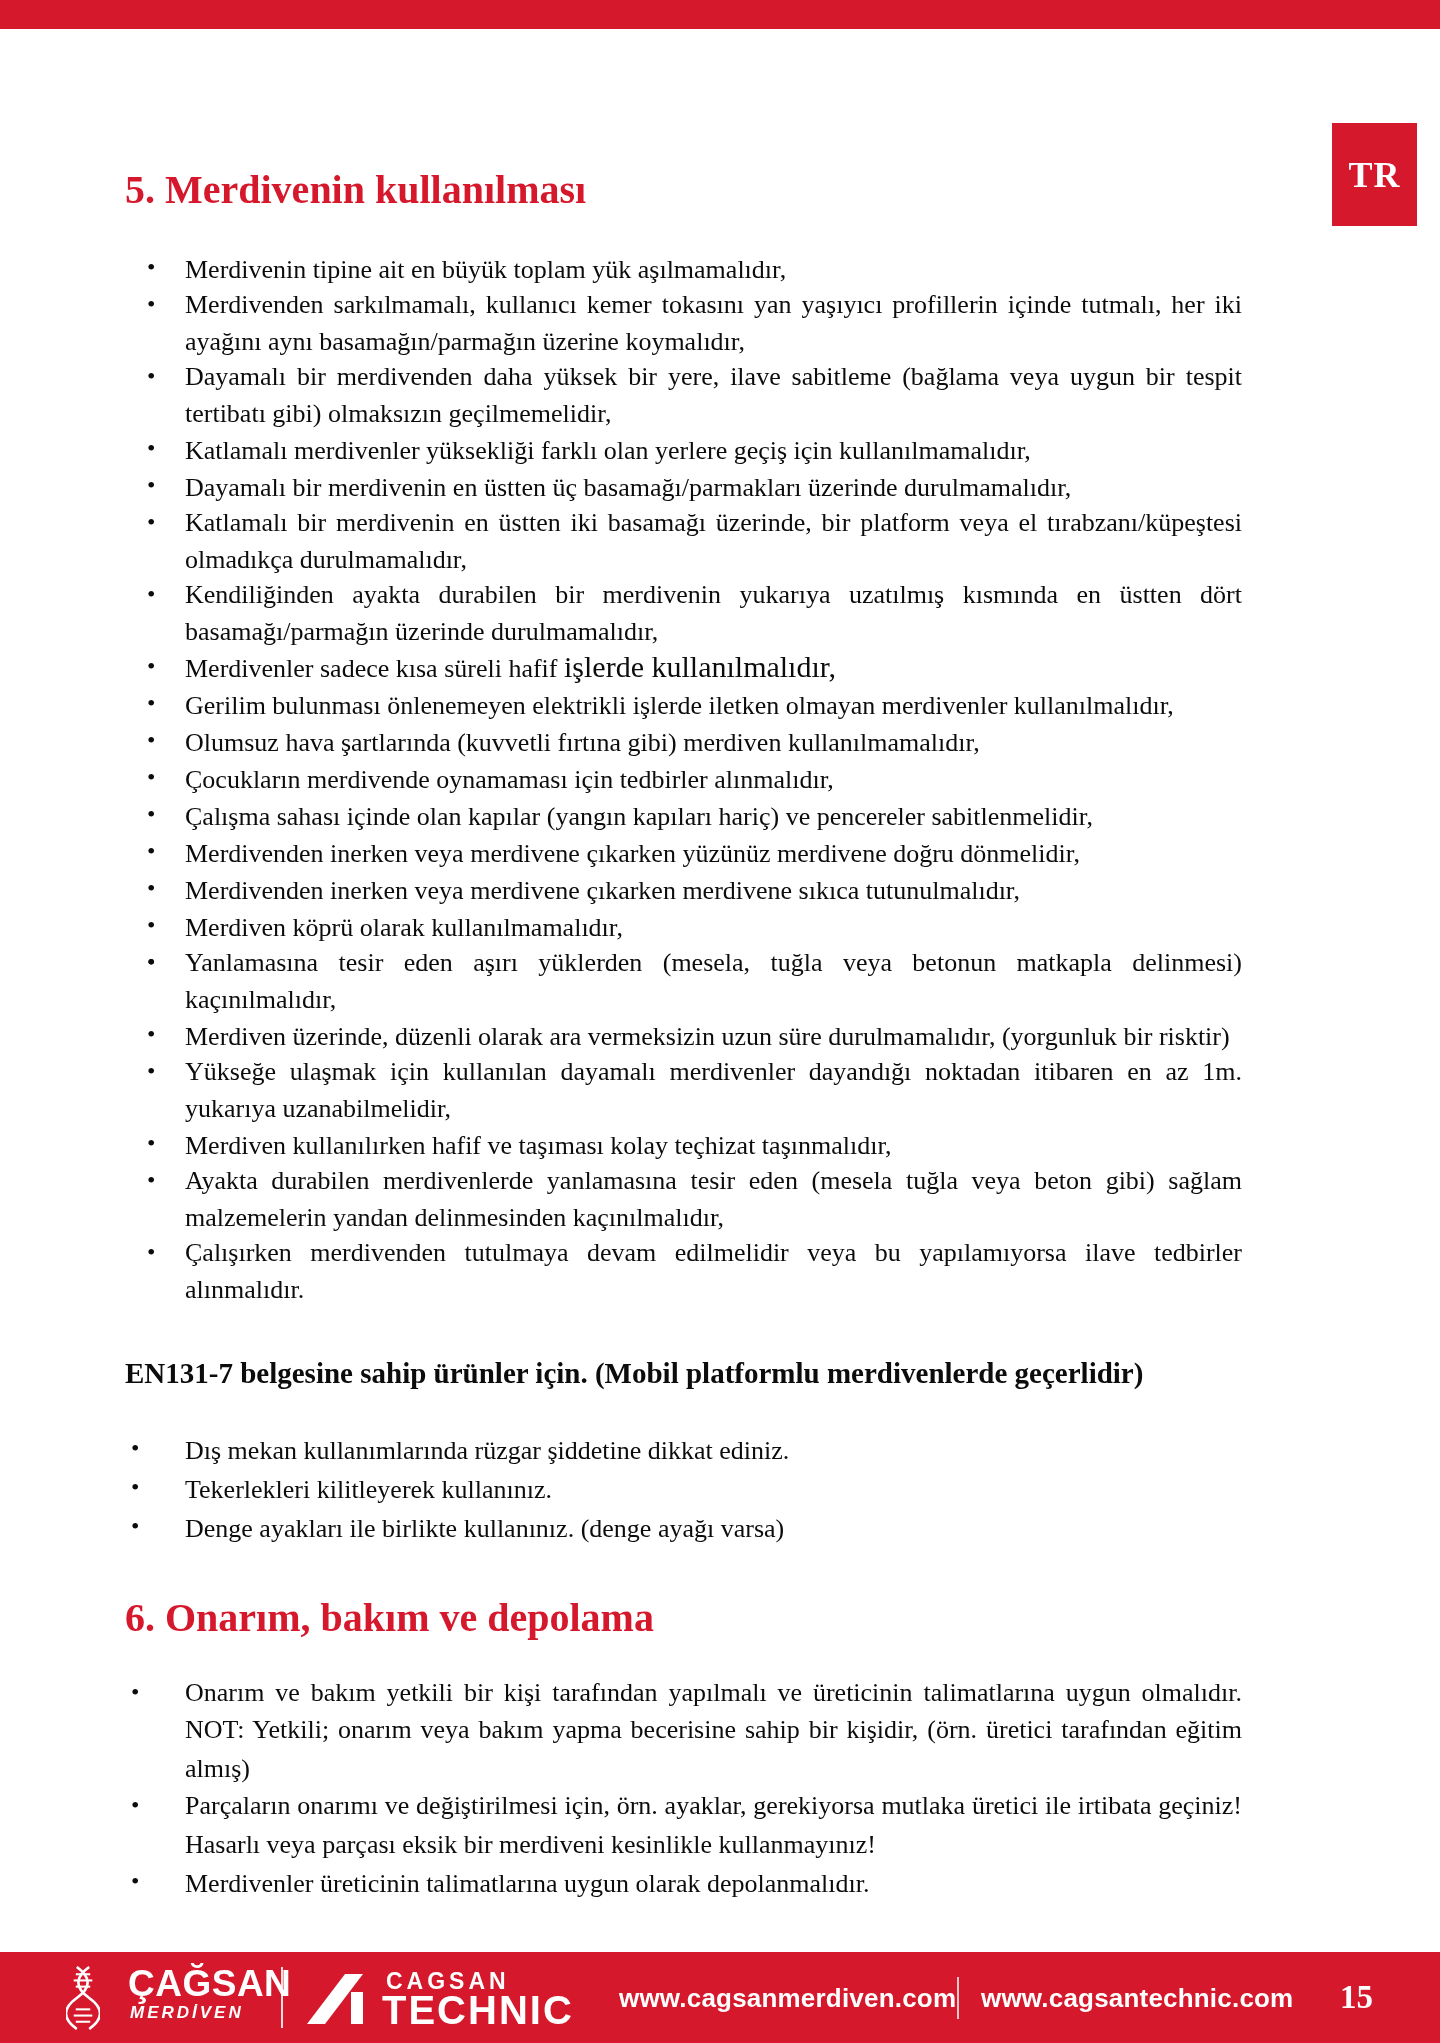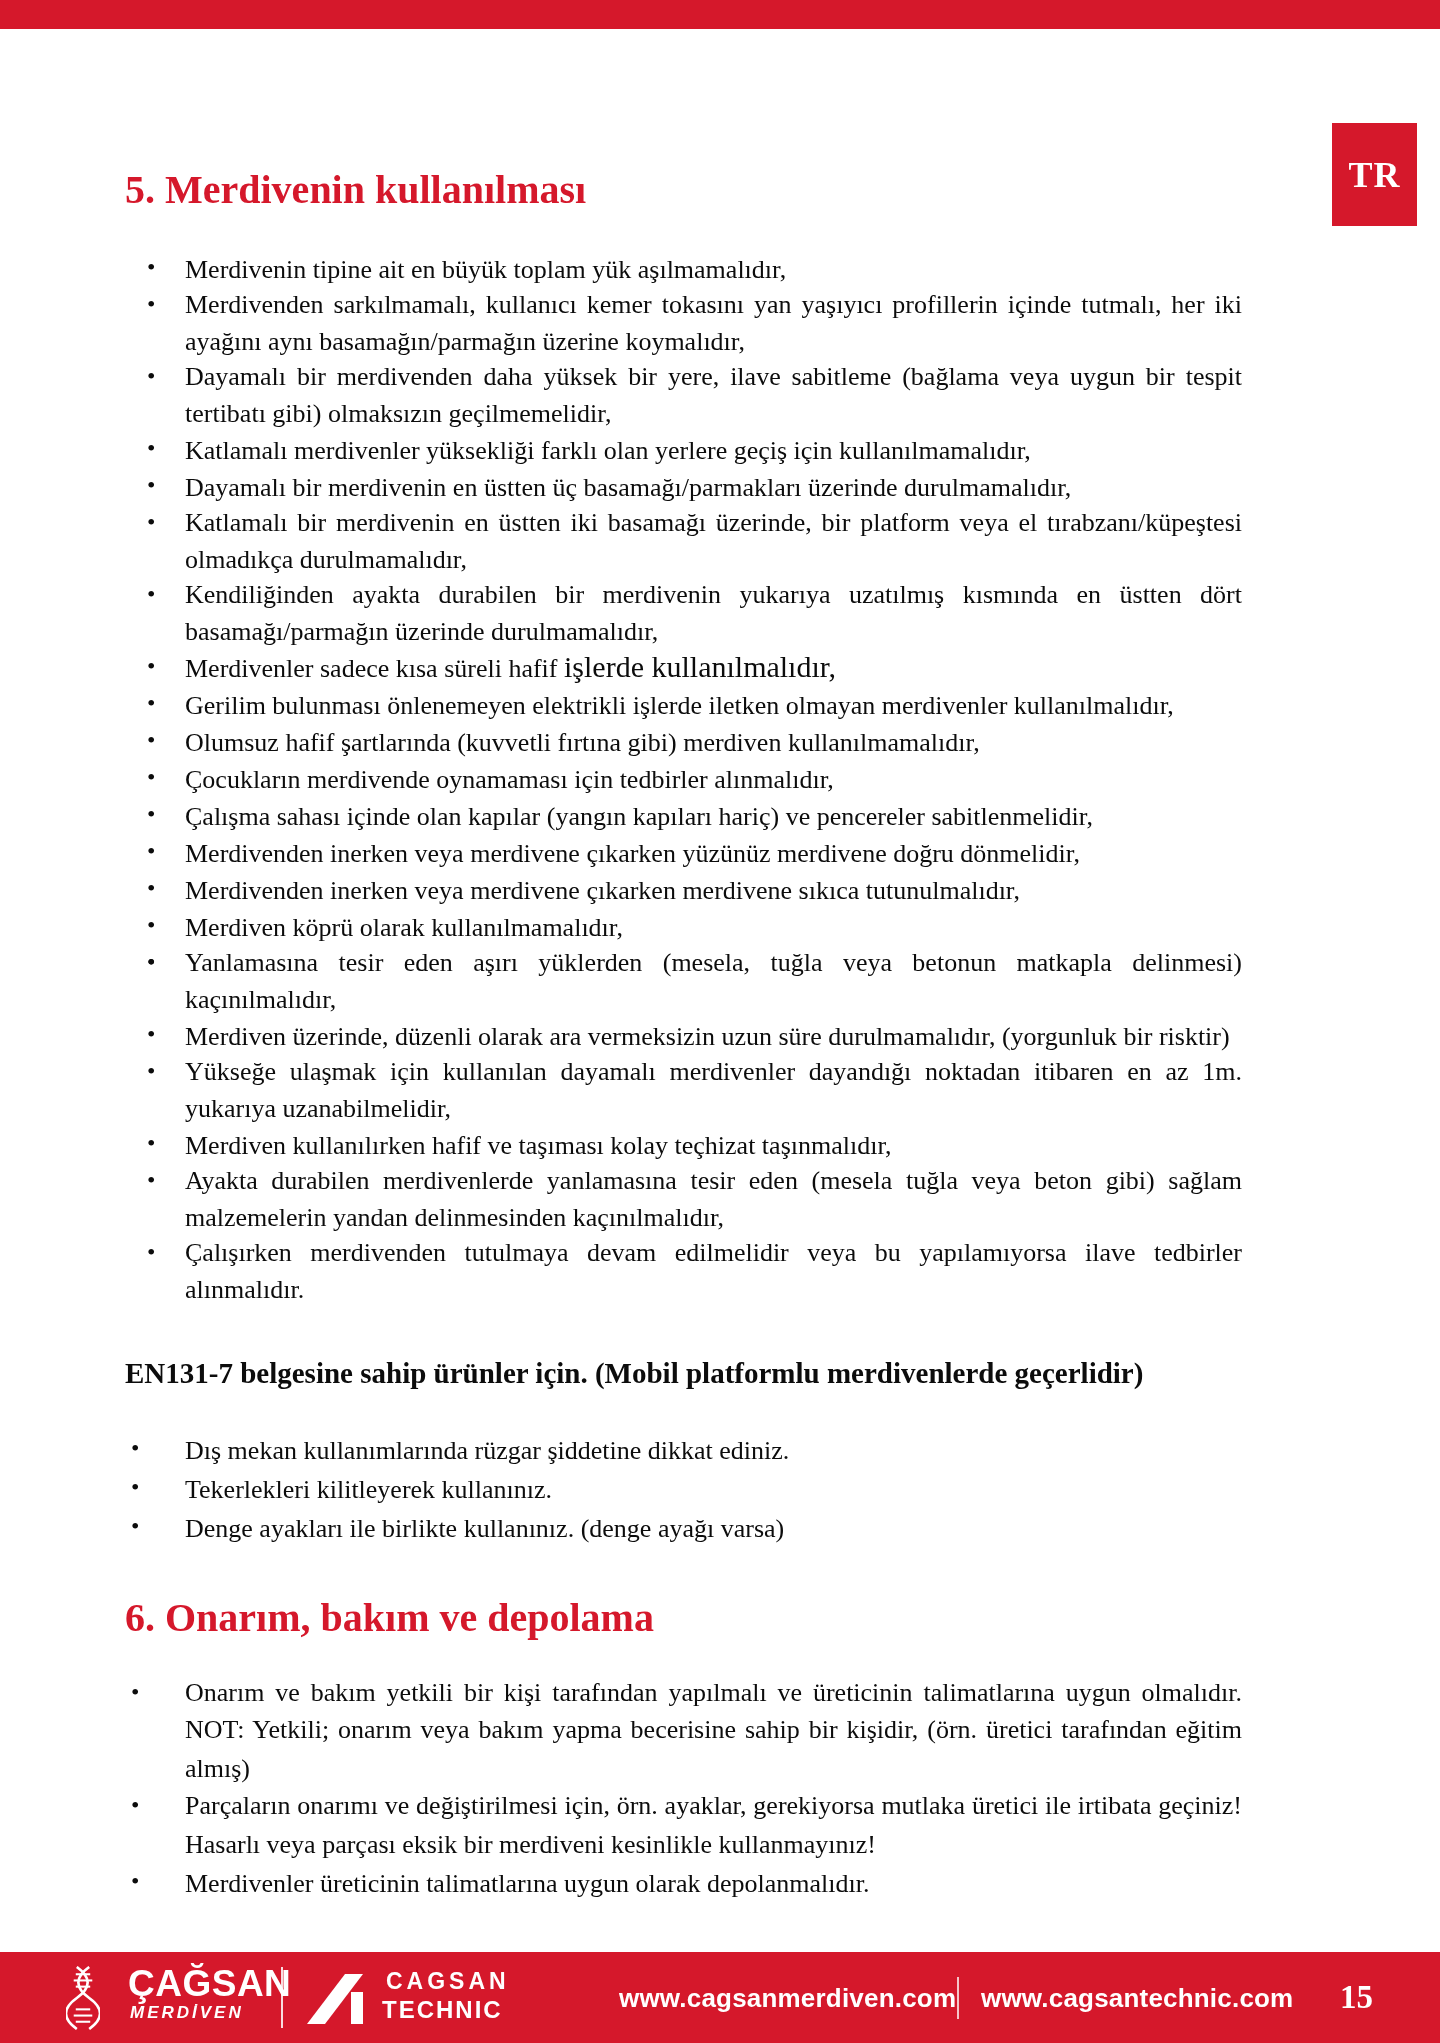--- a/index.html
+++ b/index.html
@@ -64,21 +64,21 @@
     display:block;font-weight:bold;font-size:37px;letter-spacing:0.5px;line-height:38px;margin-left:24px;
   }
   .brand1 .brand1-sub{
     display:block;font-style:italic;font-weight:bold;font-size:17px;letter-spacing:3px;
     line-height:20px;margin-left:26px;
   }
   .vdiv1{position:absolute;left:281px;top:15px;width:2px;height:61px;background:rgba(255,255,255,0.85);}
   .technic-icon{position:absolute;left:305px;top:18px;}
   .brand2{position:absolute;left:382px;top:16px;line-height:1;}
   .brand2 .brand2-top{display:block;font-weight:bold;font-size:23px;letter-spacing:4px;line-height:26px;margin-left:4px;}
-  .brand2 .brand2-bottom{display:block;font-weight:bold;font-size:24px;letter-spacing:2px;line-height:32px;}
+  .brand2 .brand2-bottom{display:block;font-weight:bold;font-size:40px;letter-spacing:2px;line-height:32px;}
   .url{position:absolute;top:31px;font-weight:bold;font-size:26px;letter-spacing:0.2px;}
   #url1{left:619px;}
   #url2{left:981px;}
   .vdiv2{position:absolute;left:957px;top:25px;width:2px;height:42px;background:rgba(255,255,255,0.75);}
   .page-num{
     position:absolute;left:1340px;top:27px;
     font-family:"Liberation Serif", serif;font-weight:bold;font-size:33px;
   }
 </style>
 </head>
@@ -126,21 +126,21 @@
 
       <li>
         <span class="marker">•</span><span>Merdivenler sadece kısa süreli hafif </span><span class="big-run">işlerde kullanılmalıdır,</span>
       </li>
 
       <li>
         <span class="marker">•</span><span>Gerilim bulunması önlenemeyen elektrikli işlerde iletken olmayan merdivenler kullanılmalıdır,</span><span class="big-run"></span>
       </li>
 
       <li>
-        <span class="marker">•</span><span>Olumsuz hafif şartlarında (kuvvetli fırtına gibi) merdiven kullanılmamalıdır,</span><span class="big-run"></span>
+        <span class="marker">•</span><span>Olumsuz hava şartlarında (kuvvetli fırtına gibi) merdiven kullanılmamalıdır,</span><span class="big-run"></span>
       </li>
 
       <li>
         <span class="marker">•</span><span>Çocukların merdivende oynamaması için tedbirler alınmalıdır,</span><span class="big-run"></span>
       </li>
 
       <li>
         <span class="marker">•</span><span>Çalışma sahası içinde olan kapılar (yangın kapıları hariç) ve pencereler sabitlenmelidir,</span><span class="big-run"></span>
       </li>
 

